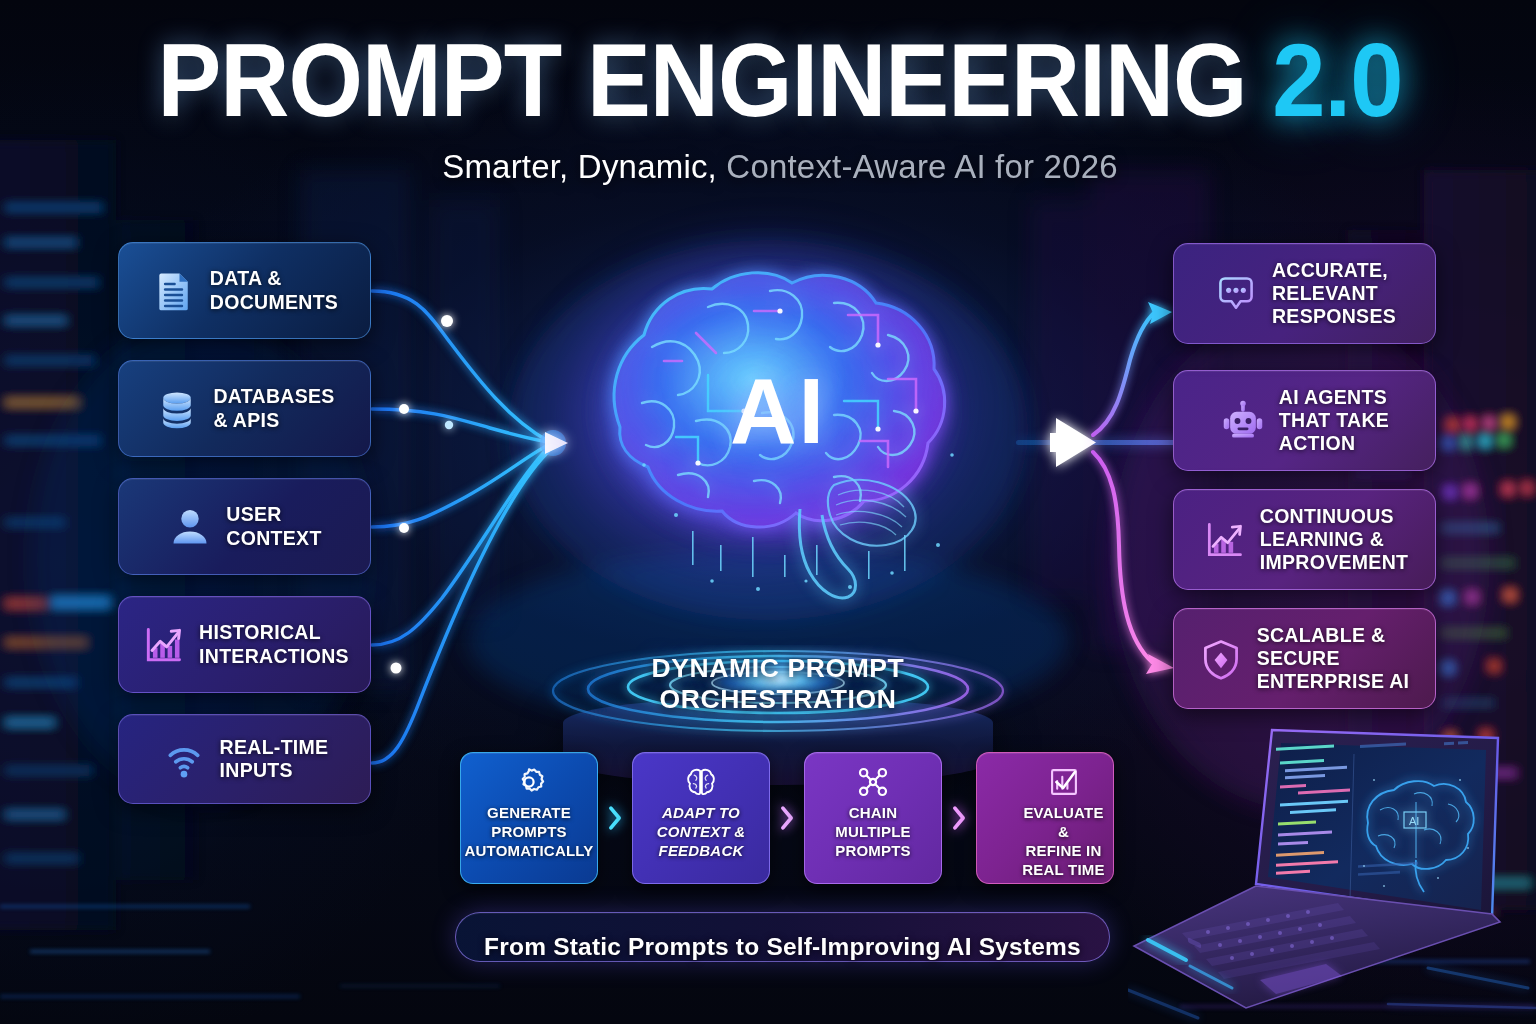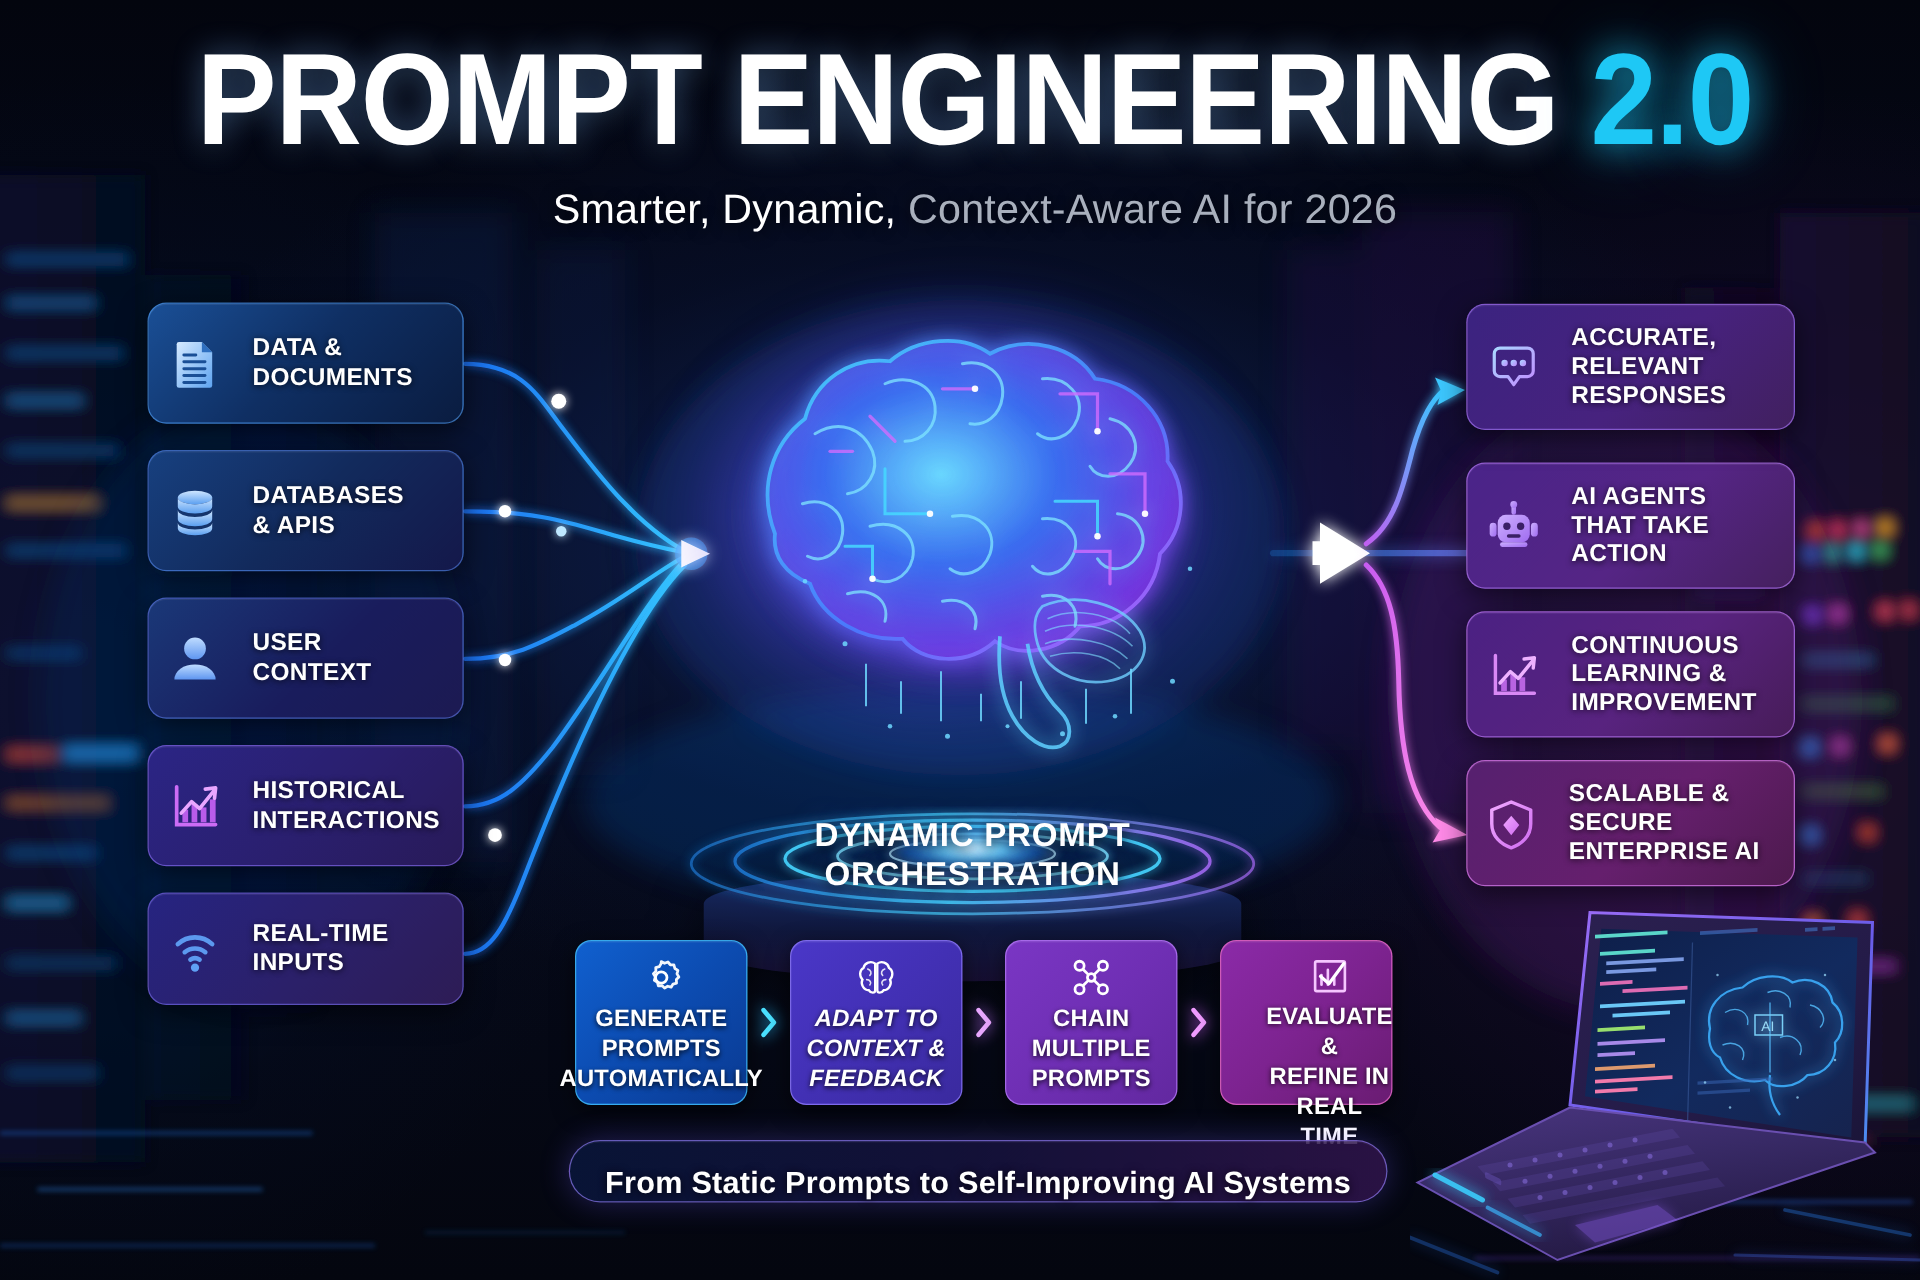--- a/index.html
+++ b/index.html
@@ -30,24 +30,25 @@
   .title .ver{ color:#1ec8f5; text-shadow:0 0 30px rgba(30,200,245,.8),0 0 60px rgba(30,200,245,.35); }
   .subtitle{
     margin-top:16px; font-size:33px; font-weight:500; letter-spacing:.2px;
     text-shadow:0 2px 12px rgba(0,0,0,.85);
   }
   .subtitle .s1{ color:#ffffff; }
   .subtitle .s2{ color:#a9b0bd; }
 
   
   .card{
-    position:absolute; display:flex; align-items:center; gap:23px;
+    position:absolute; display:flex; align-items:center; gap:13px;
     border-radius:15px; padding:10px 14px;
     box-shadow:0 6px 22px rgba(0,0,0,.55), inset 0 1px 0 rgba(255,255,255,.07);
     backdrop-filter:blur(2px);
+    justify-content:center;
   }
   .card .ic{ width:46px; height:46px; flex:0 0 46px; display:flex; align-items:center; justify-content:center; }
   .card .lbl{
     color:#fff; font-size:19.5px; font-weight:600; line-height:1.19; letter-spacing:.3px;
     text-shadow:0 1px 5px rgba(0,0,0,.75);
   }
   
   .cardL{ left:118px; width:253px; }
   
   .cardR{ left:1173px; width:263px; }
@@ -99,21 +100,21 @@
   
   .steps{ position:absolute; left:460px; top:752px; width:655px; height:132px; display:flex; align-items:stretch; }
   .step{
     position:relative; width:138px; border-radius:13px;
     display:flex; flex-direction:column; align-items:center; justify-content:flex-start;
     padding-top:11px;
     box-shadow:0 5px 18px rgba(0,0,0,.55), inset 0 1px 0 rgba(255,255,255,.09);
   }
   .step .sic{ width:36px; height:36px; display:flex; align-items:center; justify-content:center; margin-bottom:4px; }
   .step .stx{
-    color:#fff; font-size:19px; font-weight:bold; line-height:1.26; text-align:center;
+    color:#fff; font-size:15px; font-weight:bold; line-height:1.26; text-align:center;
     letter-spacing:.2px; text-shadow:0 1px 4px rgba(0,0,0,.8); padding:0 4px;
   }
   .st1{ background:linear-gradient(135deg,#1060cf 0%,#0c4bb0 50%,#0a3a92 100%); border:1.5px solid rgba(70,200,255,.75); }
   .st2{ background:linear-gradient(135deg,#4a37c8 0%,#4230b4 50%,#3a2a9e 100%); border:1.5px solid rgba(150,130,255,.7);font-style:italic; }
   .st3{ background:linear-gradient(135deg,#7a36c4 0%,#6f2fb4 50%,#62289f 100%); border:1.5px solid rgba(190,130,255,.7); }
   .st4{ background:linear-gradient(135deg,#8b2aa8 0%,#7d2390 50%,#6a1c72 100%); border:1.5px solid rgba(235,110,200,.75);padding-left:37px; }
   .chev{ width:34px; display:flex; align-items:center; justify-content:center; }
 
   
   .banner{
@@ -512,20 +513,21 @@
           <circle cx="210" cy="374" r="2"></circle>
         <circle cx="258" cy="366" r="1.6"></circle>
           <circle cx="302" cy="372" r="2"></circle>
           <circle cx="344" cy="358" r="1.8"></circle>
         <circle cx="390" cy="330" r="2"></circle>
           <circle cx="96" cy="250" r="1.8"></circle>
           <circle cx="404" cy="240" r="1.8"></circle>
       </g>
     </svg>
 
+    <div class="ai-text">AI</div>
 
     <div class="holo">
       <div class="holo-plate"></div>
       <svg width="470" height="130" style="position:absolute;inset:0">
         <defs>
           <filter id="rglow" x="-30%" y="-80%" width="160%" height="260%">
             <feGaussianBlur stdDeviation="4" result="b"></feGaussianBlur>
               <feMerge>
                 <feMergeNode in="b"></feMergeNode>
                 <feMergeNode in="SourceGraphic"></feMergeNode>

